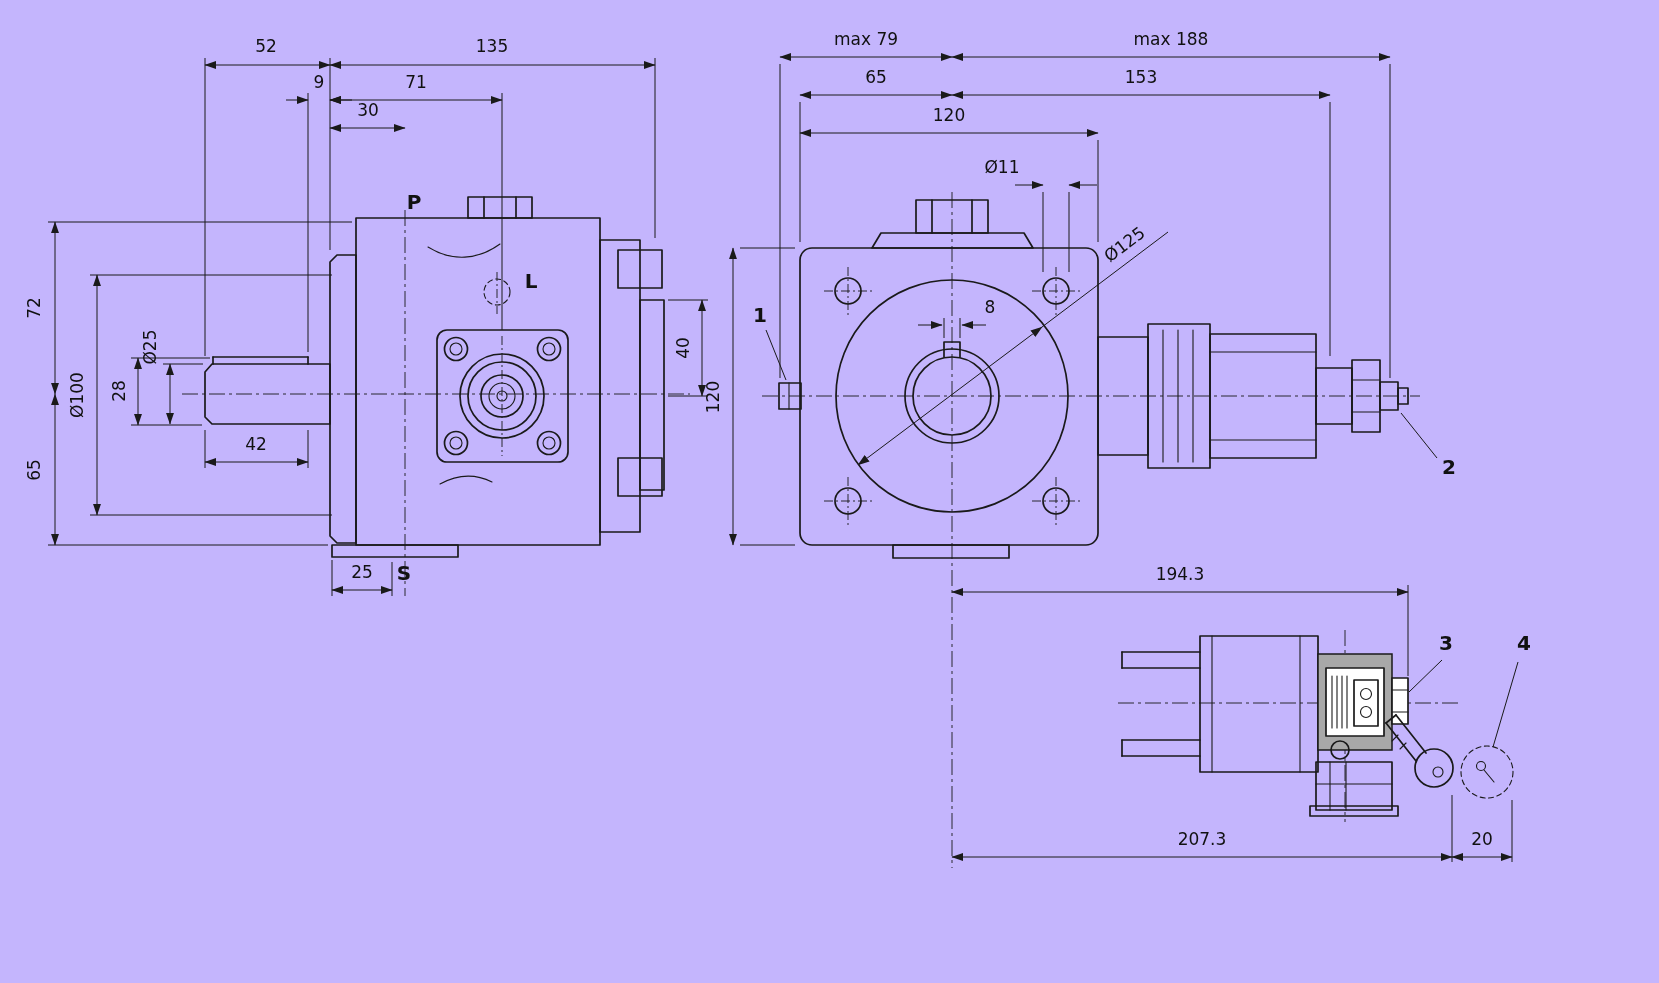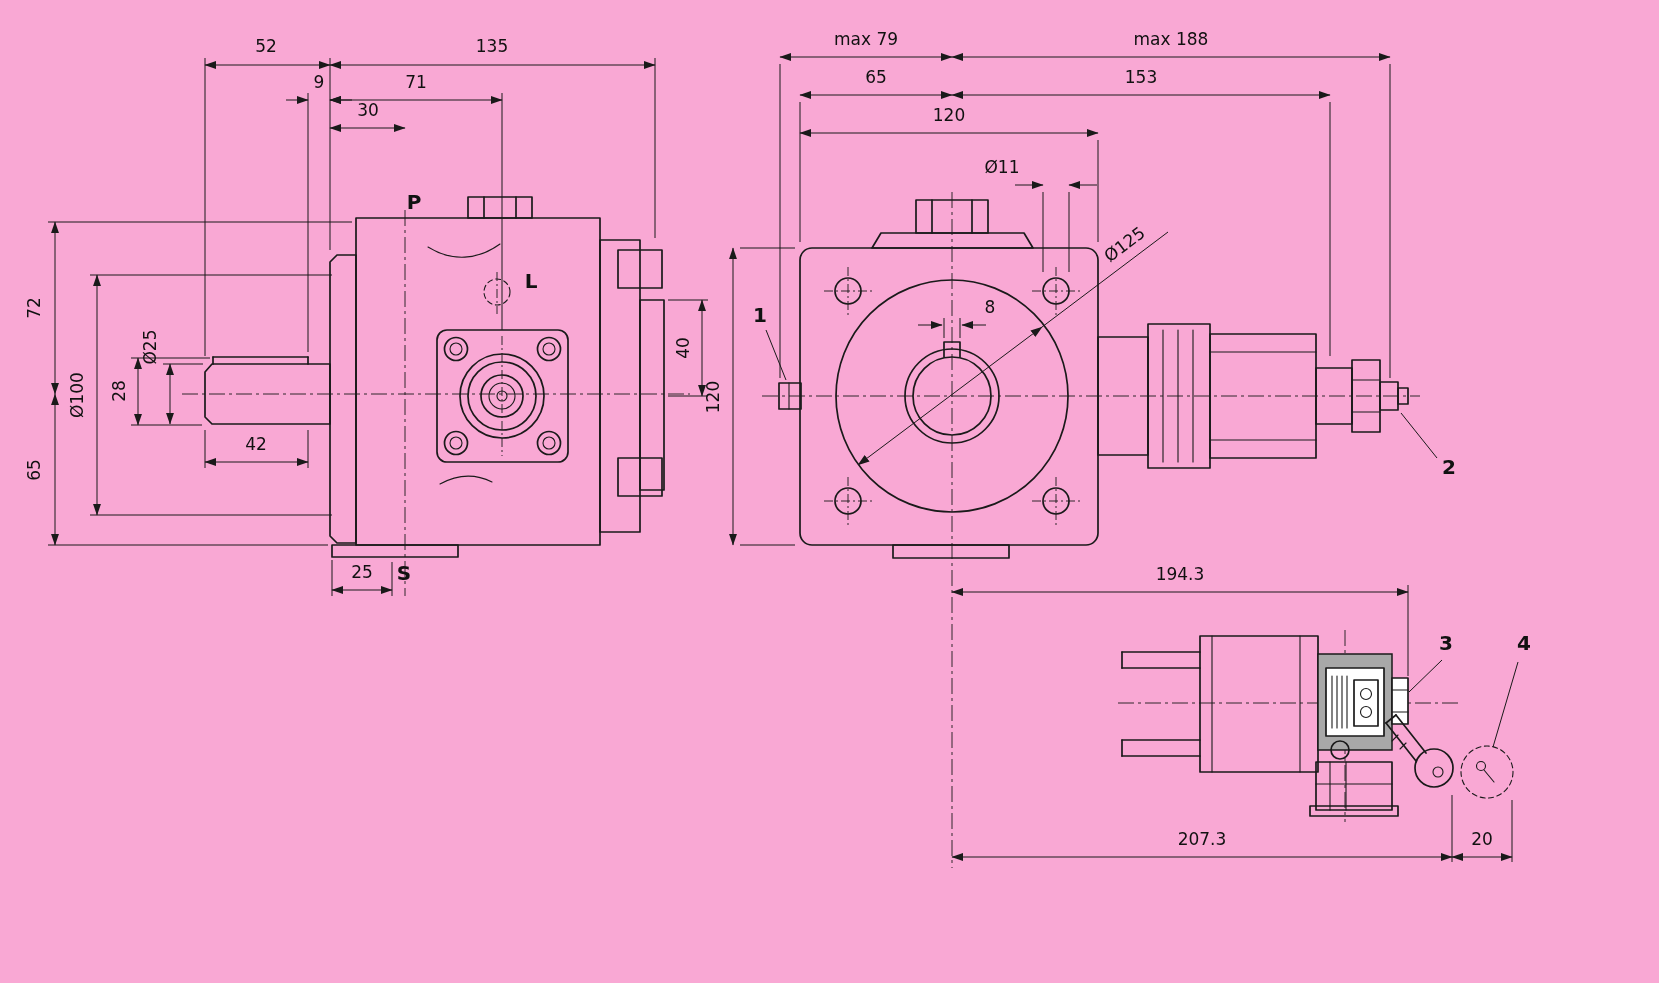--- a/index.html
+++ b/index.html
@@ -1,16 +1,16 @@
 <!DOCTYPE html>
 <html><head>
 <meta charset="utf-8">
 <style>
   html,body{margin:0;padding:0;background:#fff;}
-  .canvas{position:relative;width:1659px;height:983px;background:#f9a8d4;overflow:hidden;
+  .canvas{position:relative;width:1659px;height:983px;background:#c4b5fd;overflow:hidden;
           font-family:"DejaVu Sans","Liberation Sans",sans-serif;}
   svg{display:block;}
   .obj{fill:none;stroke:#1a1a1a;stroke-width:1.7;stroke-linejoin:round;stroke-linecap:round;}
   .thin{stroke-width:1.1;}
   .dim,.ext{fill:none;stroke:#1a1a1a;stroke-width:1;}
   .cl{fill:none;stroke:#1a1a1a;stroke-width:.9;stroke-dasharray:16 4 3 4;}
   .clh{stroke-dasharray:9 3 2 3;}
   .dash{stroke-dasharray:5 3.5;}
   .shade{fill:#a8a8a8;stroke:#1a1a1a;stroke-width:1.5;}
   .wfill{fill:#fff;}

